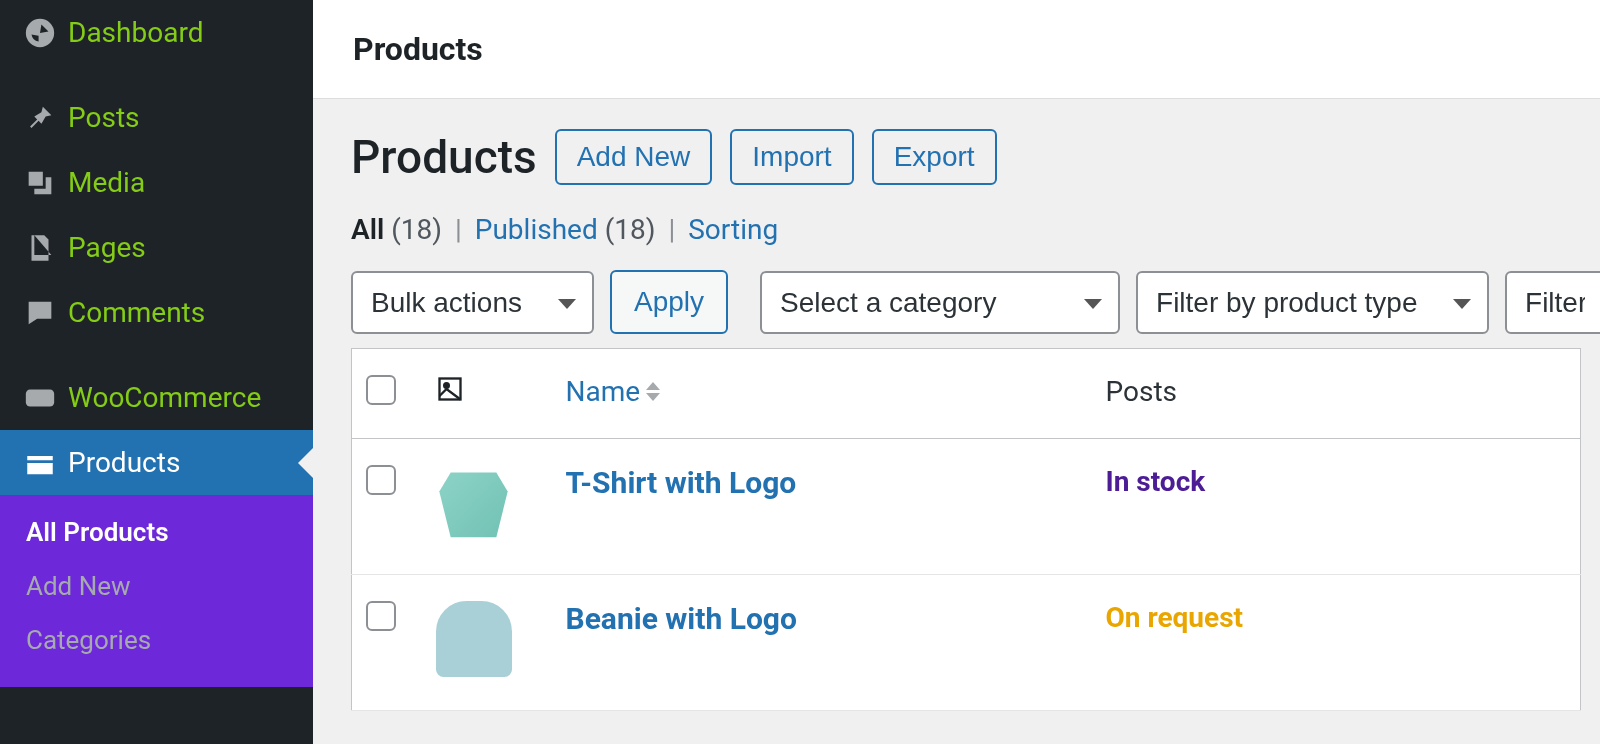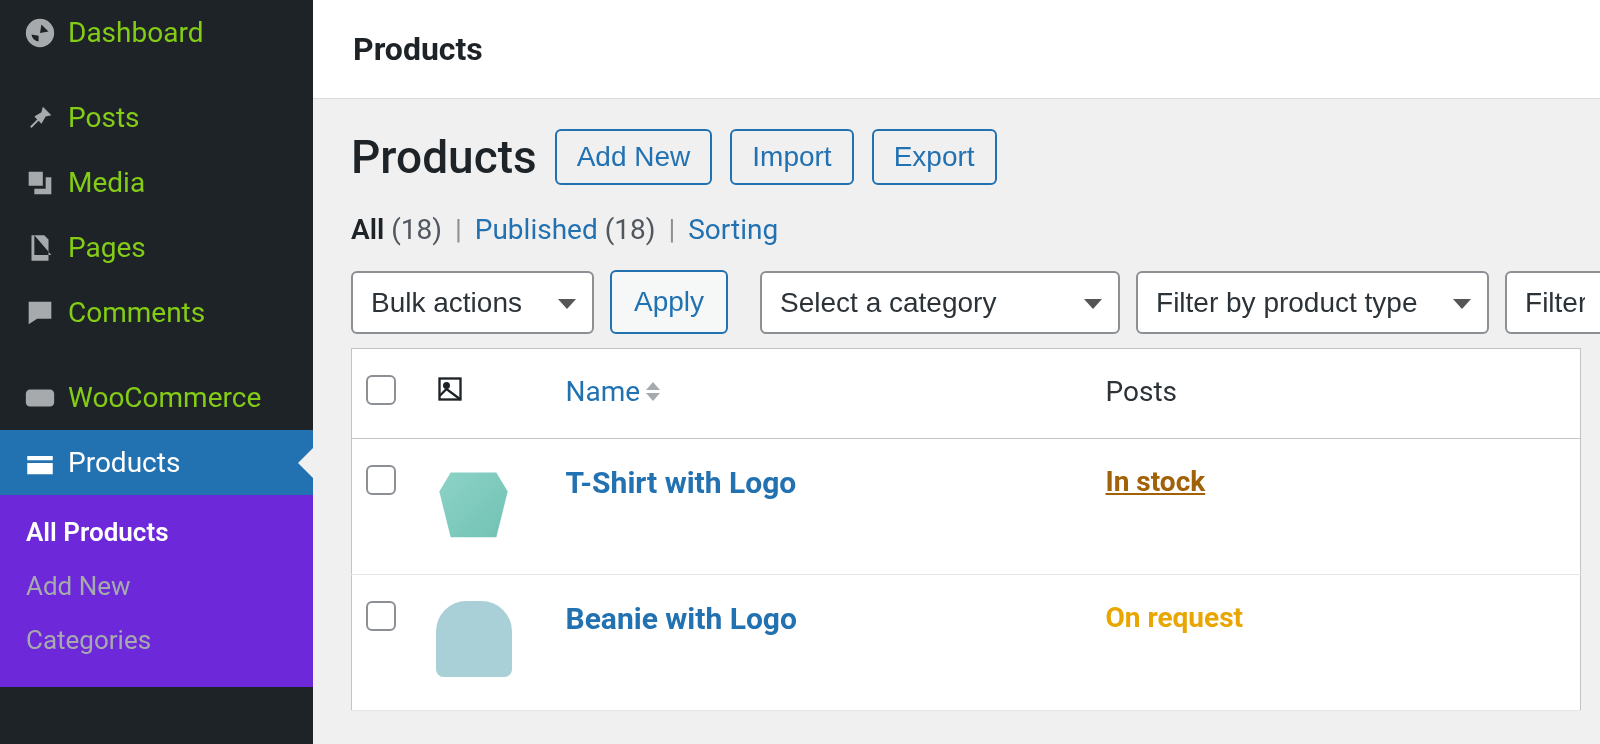--- a/index.html
+++ b/index.html
@@ -65,21 +65,21 @@
   .col-stock { width: auto; }
   .cb { width: 30px; height: 30px; border: 2px solid #8c8f94; border-radius: 6px; display: inline-block; background: #fff; }
   .th-name { color: #2271b1; display: inline-flex; align-items: center; gap: 6px; }
   .sort-icon { display: inline-flex; flex-direction: column; line-height: 0; }
   .sort-icon span { border-left: 7px solid transparent; border-right: 7px solid transparent; }
   .sort-icon .up { border-bottom: 8px solid #a7aaad; margin-bottom: 3px; }
   .sort-icon .dn { border-top: 8px solid #a7aaad; }
   .thumb-icon { display:inline-block; }
   .prod-link { color: #2271b1; font-weight: 700; text-decoration: none; font-size: 30px; }
   .thumb { width: 76px; height: 76px; background: #d5e8ea; border-radius: 2px; display: inline-block; }
-  .stock-instock { color: #a16207; font-weight: 700; text-decoration: underline; }
+  .stock-instock { color: #4c1d95; font-weight: 700; }
   .stock-onrequest { color: #eaa600; font-weight: 700; }
   .row-tall td { padding-top: 24px; padding-bottom: 50px; }
 
   
   .icon svg { width: 34px; height: 34px; fill: #a7aaad; }
   .sidebar-item.active .icon svg { fill: #fff; }
 </style>
 </head>
 <body>
 

